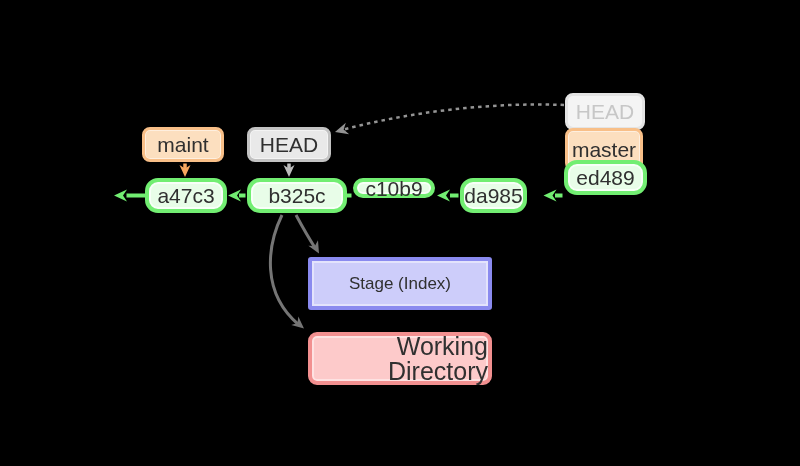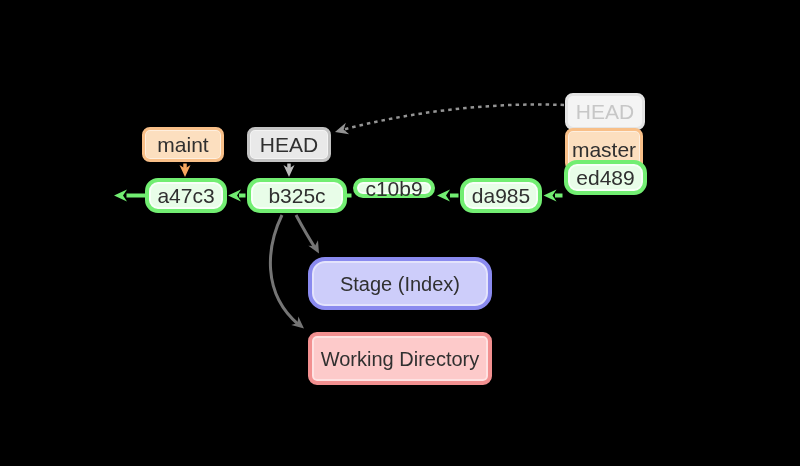--- a/index.html
+++ b/index.html
@@ -48,37 +48,37 @@
     border:3px solid var(--gray-border);background:var(--gray-fill);
     border-radius:8px;font-size:21px;
     box-shadow:inset 0 0 0 1px rgba(255,255,255,.5);
   }
   .tag-faded{
     border:3px solid var(--faded-border);background:var(--faded-fill);
     color:var(--faded-text);border-radius:8px;font-size:21px;
   }
   .big-stage{
     border:4px solid var(--stage-border);background:var(--stage-fill);
-    border-radius:17px;font-size:20px;
+    border-radius:3px;font-size:17px;
     box-shadow:inset 0 0 0 2px rgba(255,255,255,.45);
   }
   .big-working{
     border:4px solid var(--working-border);background:var(--working-fill);
-    border-radius:9px;font-size:20px;
+    border-radius:9px;font-size:25px;
     box-shadow:inset 0 0 0 2px rgba(255,255,255,.45);
   }
   
   #n-maint   {left:142px;top:127px;width:82px;height:35px;}
   #n-head    {left:247px;top:127px;width:84px;height:35px;}
   #n-headold {left:565px;top:93px; width:80px;height:37px;}
   #n-master  {left:565px;top:128px;width:78px;height:43px;}
   #n-a47c3   {left:145px;top:178px;width:82px;height:35px;}
   #n-b325c   {left:247px;top:178px;width:100px;height:35px;}
   #n-c10b9   {left:353px;top:178px;width:82px;height:20px;}
-  #n-da985   {left:460px;top:178px;width:82px;height:35px;}
+  #n-da985   {left:460px;top:178px;width:67px;height:35px;}
   #n-ed489   {left:564px;top:160px;width:83px;height:35px;}
   #n-stage   {left:308px;top:257px;width:184px;height:53px;}
   #n-working {left:308px;top:332px;width:184px;height:53px;}
   
   .e-green{stroke:var(--commit-border);stroke-width:4;fill:none;}
   .h-green{fill:var(--commit-border);stroke:none;}
   .e-orange{stroke:var(--orange-arrow);stroke-width:3.5;fill:none;}
   .h-orange{fill:var(--orange-arrow);stroke:none;}
   .e-gray{stroke:var(--gray-arrow);stroke-width:3.5;fill:none;}
   .h-gray{fill:var(--gray-arrow);stroke:none;}

